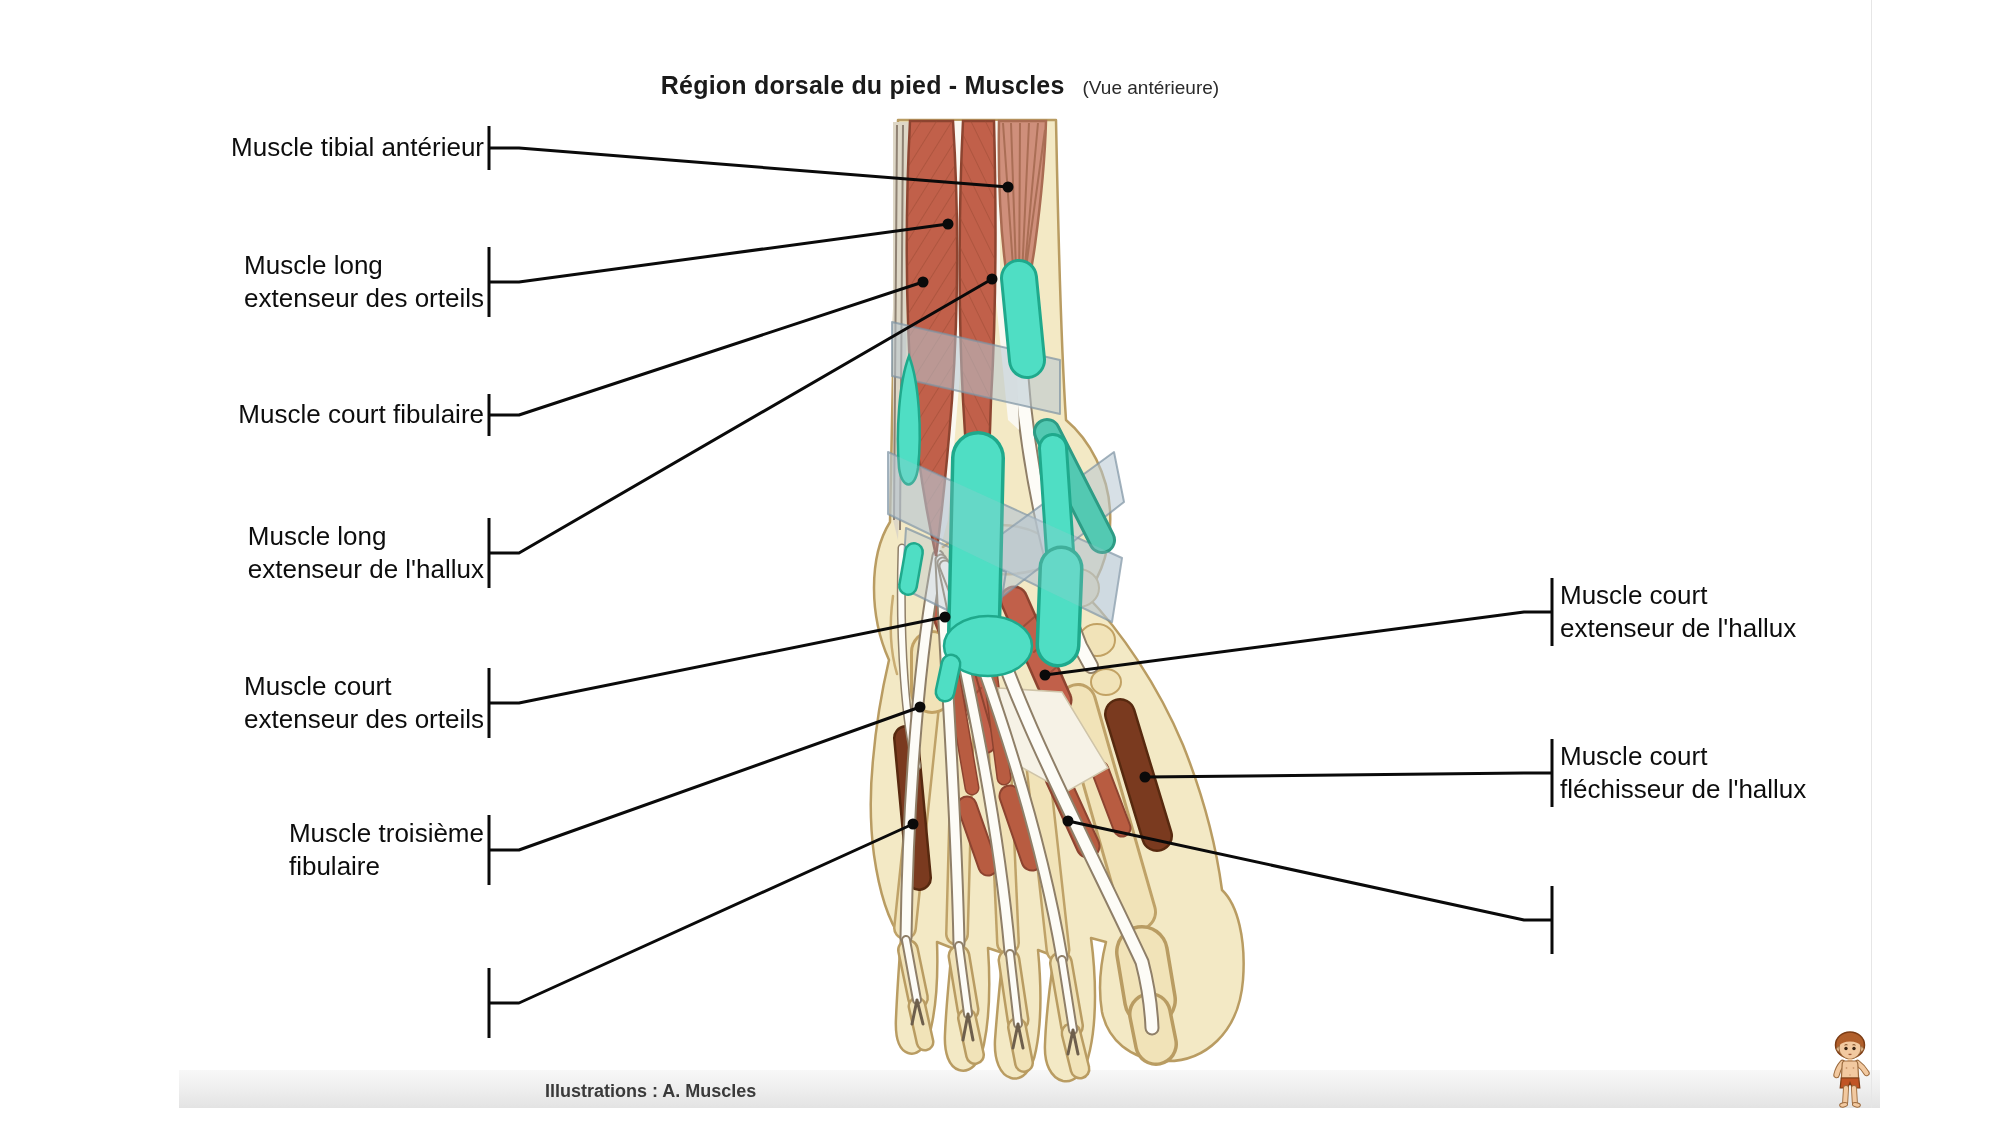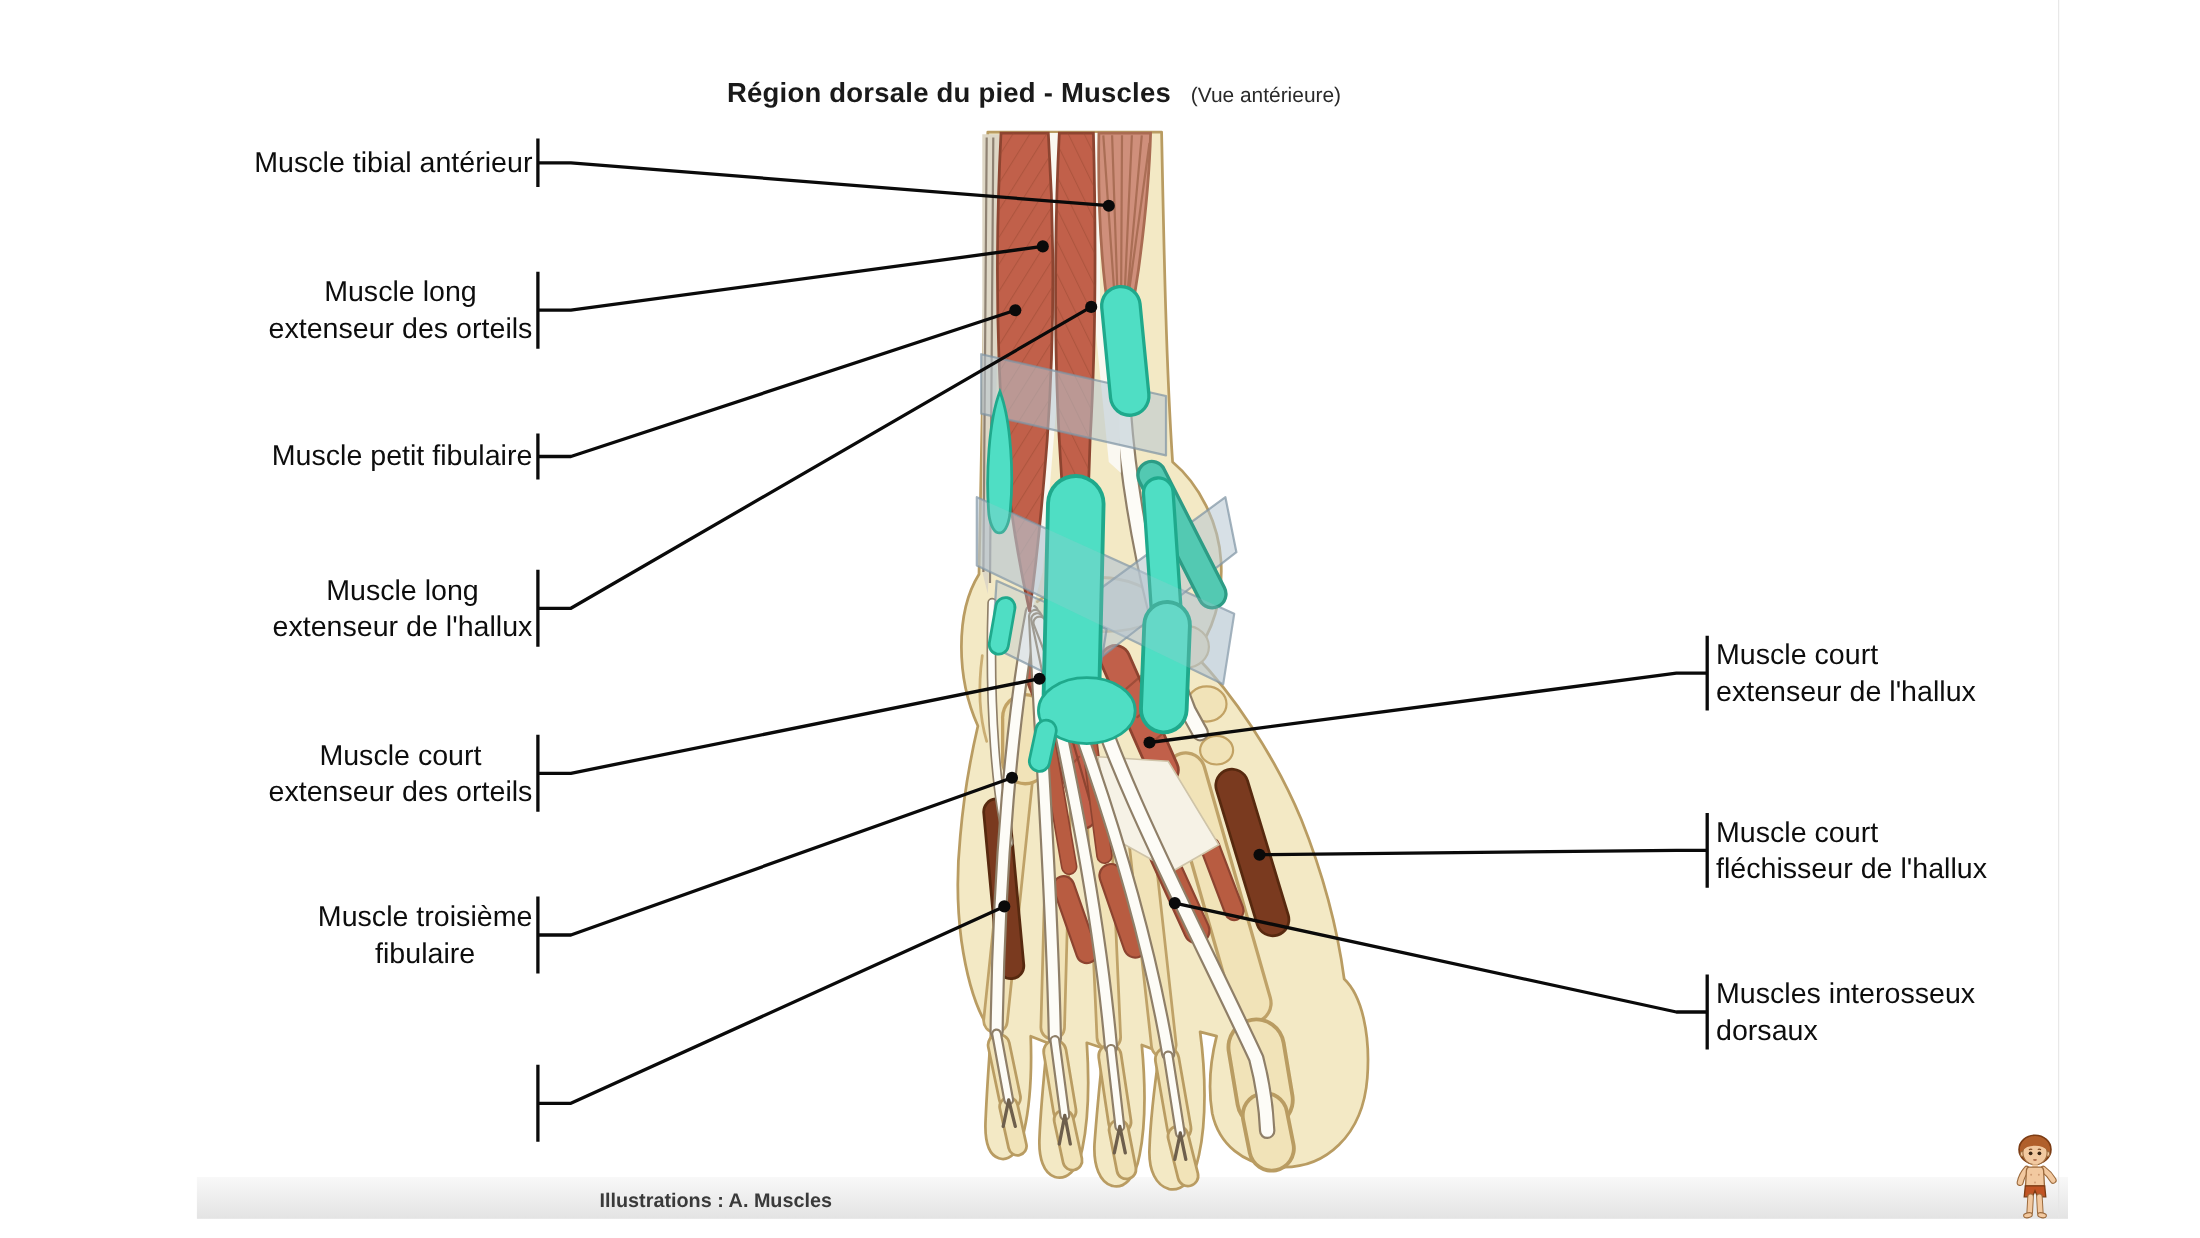--- a/index.html
+++ b/index.html
@@ -2,21 +2,21 @@
 <html><head>
 <meta charset="utf-8">
 <style>
   html,body{margin:0;padding:0;background:#fff;overflow:hidden}
   .stage{position:relative;width:2000px;height:1125px;background:#fff;
          font-family:"Liberation Sans",sans-serif;color:#0d0d0d}
   .title-row{position:absolute;left:0;right:120px;top:71px;text-align:center;white-space:nowrap}
   .title{font-size:25px;font-weight:700;color:#1a1a1a;letter-spacing:.2px}
   .subtitle{font-size:19px;font-weight:400;color:#2a2a2a;margin-left:18px}
   .lbl{position:absolute;font-size:26px;line-height:33px;white-space:pre-line;color:#0d0d0d}
-  .lbl.left{right:1516px;text-align:center}
+  .lbl.left{right:1516px;text-align:left}
   .lbl.right{left:1560px;text-align:left}
   .band{position:absolute;left:179px;top:1070px;width:1701px;height:38px;
         background:linear-gradient(180deg,#f8f8f8,#ececec 60%,#e3e3e3)}
   .credit{position:absolute;left:545px;top:1081px;font-size:18px;font-weight:700;color:#3a3a3a}
   .edge{position:absolute;left:1871px;top:0;width:1px;height:1108px;background:#e6e6e6}
   .art,.mascot{position:absolute}
   .art{left:0;top:0}
   .mascot{left:1820px;top:1030px;cursor:pointer}
 </style>
 </head>
@@ -24,34 +24,32 @@
 
 <div class="stage">
 
   <div class="title-row">
     <span class="title">Région dorsale du pied - Muscles</span><span class="subtitle">(Vue antérieure)</span>
   </div>
 
   <div class="lbl left" style="top:131px">Muscle tibial antérieur</div>
   <div class="lbl left" style="top:249px">Muscle long
 extenseur des orteils</div>
-  <div class="lbl left" style="top:398px">Muscle petit fibulaire</div>
+  <div class="lbl left" style="top:398px">Muscle court fibulaire</div>
   <div class="lbl left" style="top:520px">Muscle long
 extenseur de l'hallux</div>
   <div class="lbl left" style="top:670px">Muscle court
 extenseur des orteils</div>
   <div class="lbl left" style="top:817px">Muscle troisième
 fibulaire</div>
 
   <div class="lbl right" style="top:579px">Muscle court
 extenseur de l'hallux</div>
   <div class="lbl right" style="top:740px">Muscle court
 fléchisseur de l'hallux</div>
-  <div class="lbl right" style="top:887px">Muscles interosseux
-dorsaux</div>
 
   <div class="band"></div>
   <div class="edge"></div>
 
   <svg class="art" width="2000" height="1125" viewBox="0 0 2000 1125">
     <defs>
       <pattern id="hA" width="13" height="13" patternUnits="userSpaceOnUse" patternTransform="rotate(32)">
         <line x1="0" y1="0" x2="0" y2="13" stroke="#9a4a33" stroke-width="2"></line>
       </pattern>
       <pattern id="hB" width="13" height="13" patternUnits="userSpaceOnUse" patternTransform="rotate(-26)">

